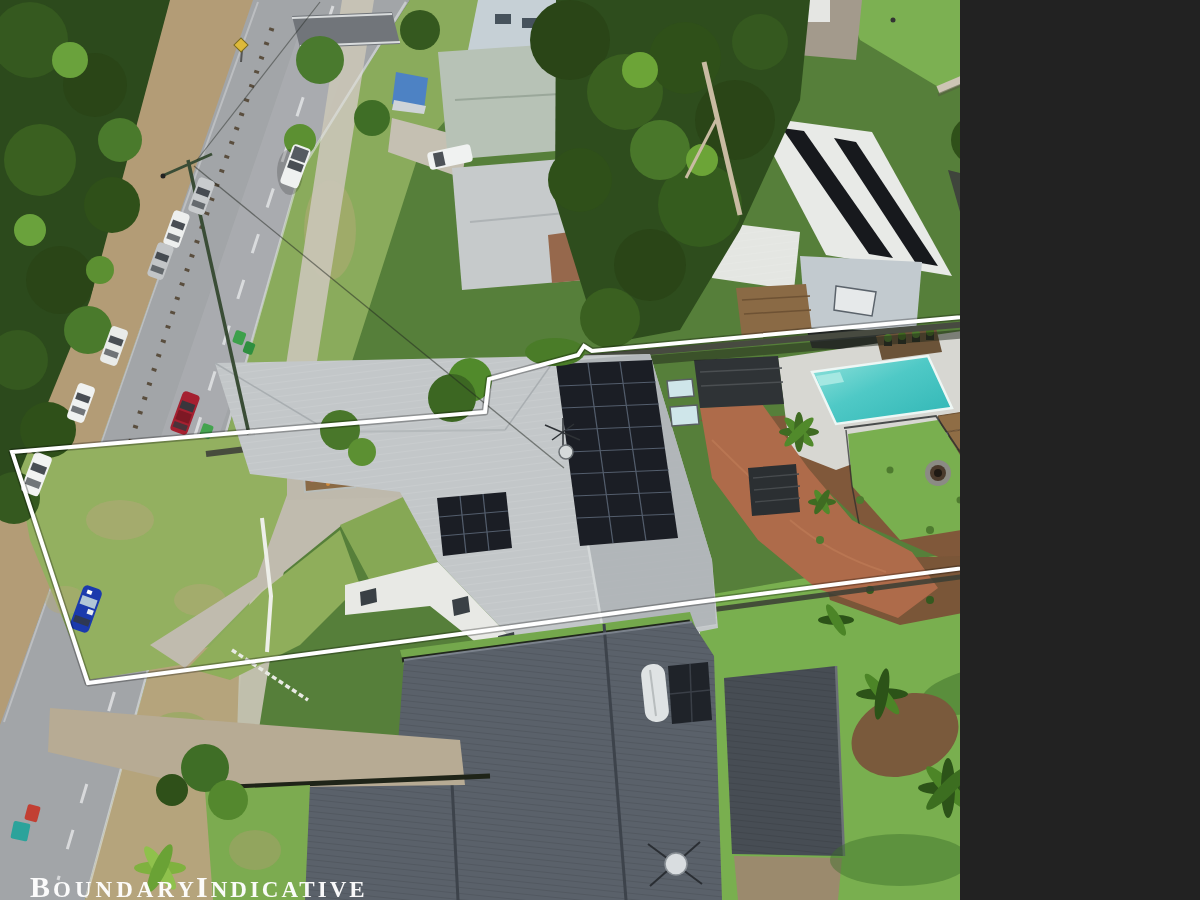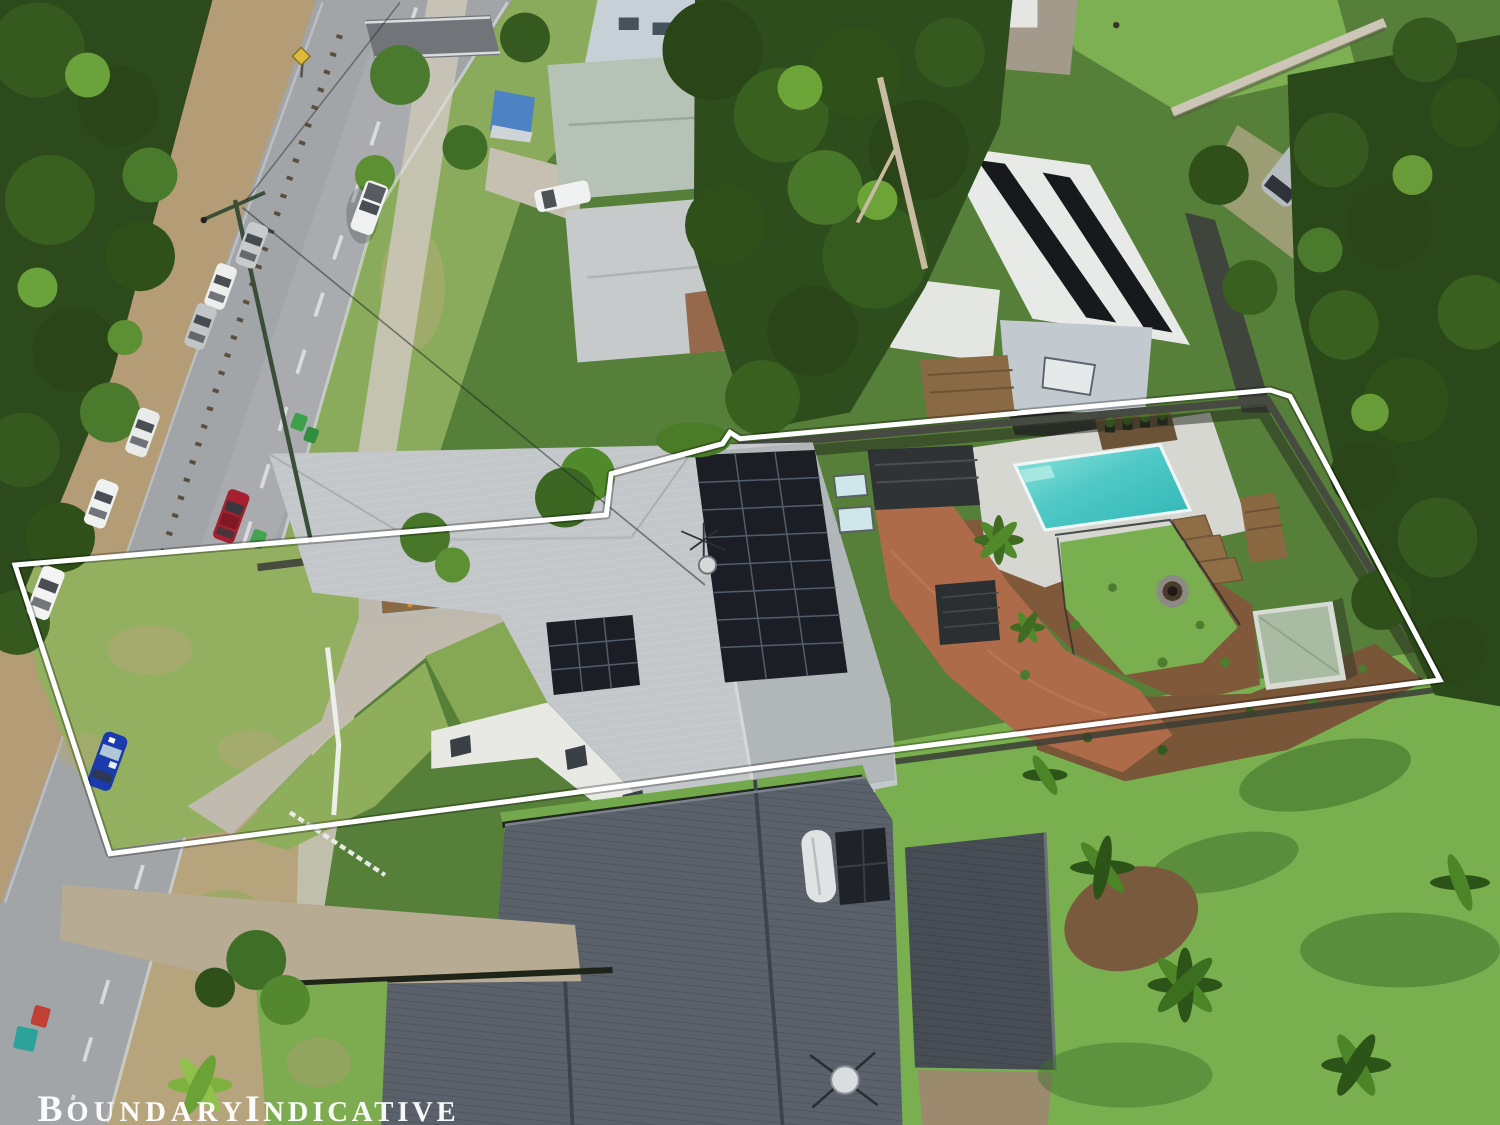--- a/index.html
+++ b/index.html
@@ -1,16 +1,16 @@
 <!DOCTYPE html>
 <html><head>
 <meta charset="utf-8">
 <style>
   html,body{margin:0;padding:0;background:#222;}
-  .stage{position:relative;width:1200px;height:900px;overflow:hidden;font-family:"Liberation Serif",serif;}
+  .stage{position:relative;width:960px;height:900px;overflow:hidden;font-family:"Liberation Serif",serif;}
   .stage svg{display:block;}
 </style>
 </head>
 <body>
 
 <div class="stage">
 <svg width="1200" height="900" viewBox="0 0 1200 900" xmlns="http://www.w3.org/2000/svg">
   <defs>
     <linearGradient id="poolg" x1="0" y1="0" x2="1" y2="1">
       <stop offset="0" stop-color="#95e3dc"></stop>

